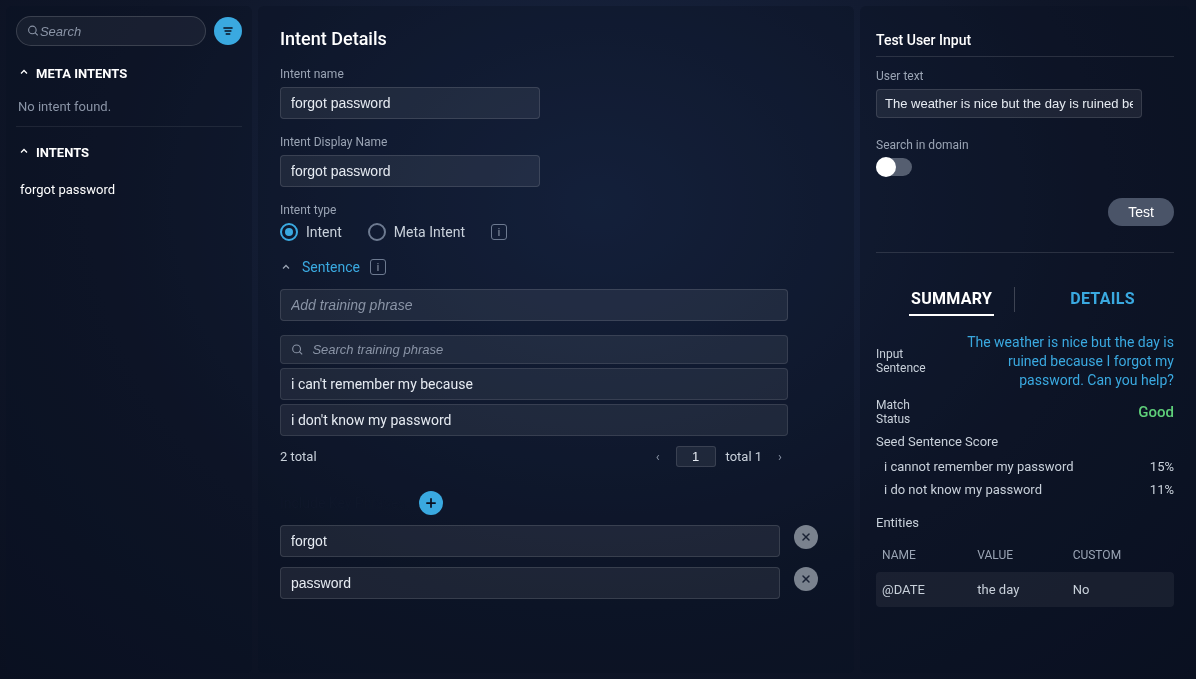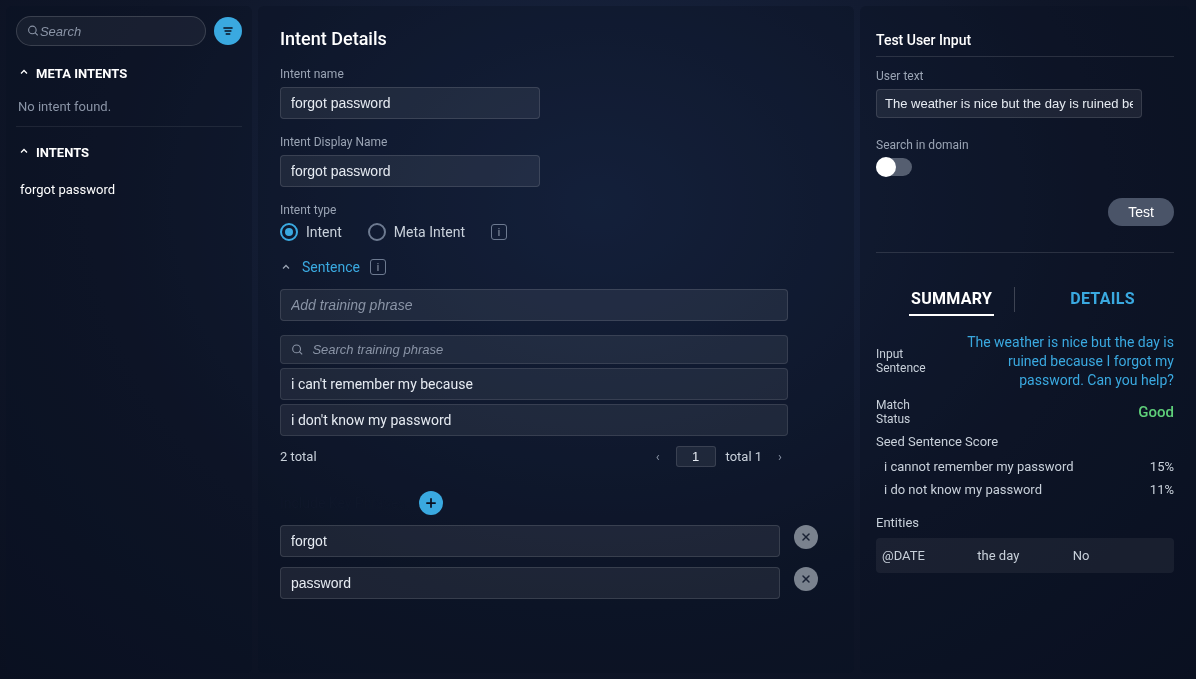--- a/index.html
+++ b/index.html
@@ -388,20 +388,25 @@
       <span>i cannot remember my password</span>
       <span>15%</span>
     </div>
     <div class="seed-row">
       <span>i do not know my password</span>
       <span>11%</span>
     </div>
 
     <div class="entities-label">Entities</div>
     <div class="ent-table">
+      <div class="ent-head">
+        <span>NAME</span>
+        <span>VALUE</span>
+        <span>CUSTOM</span>
+      </div>
       <div class="ent-row">
         <span>@DATE</span>
         <span>the day</span>
         <span>No</span>
       </div>
     </div>
   </div>
 </div>
 
 </body></html>

